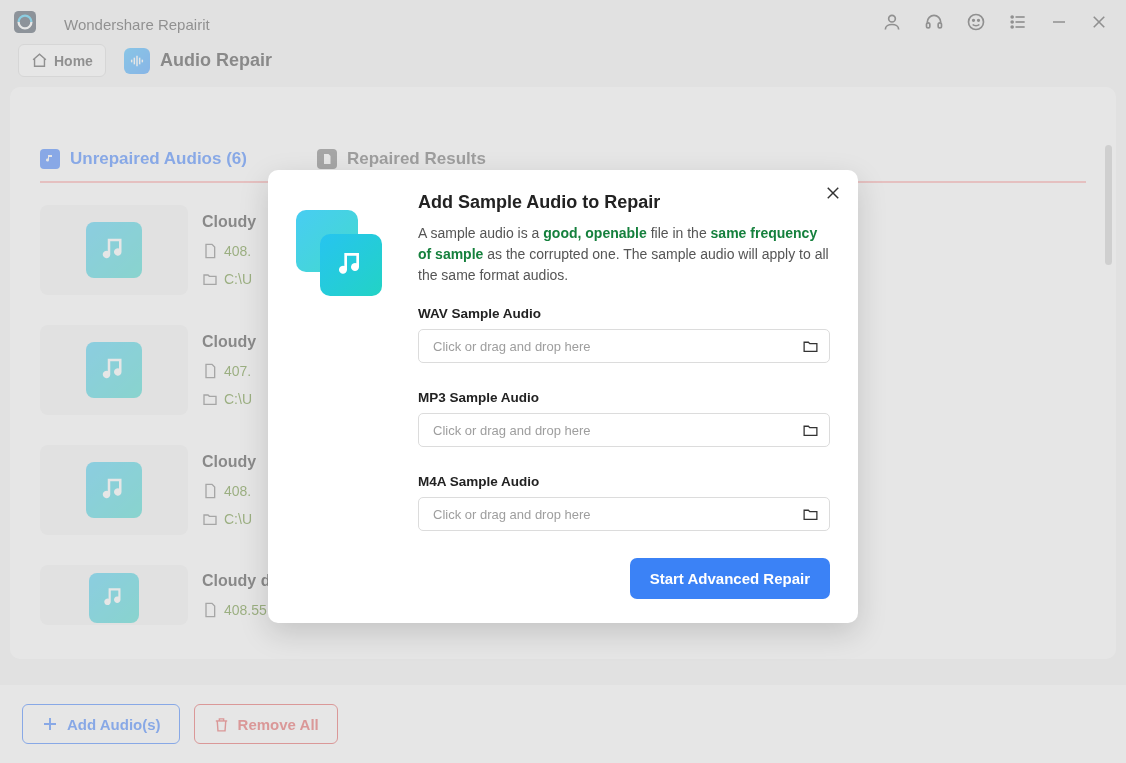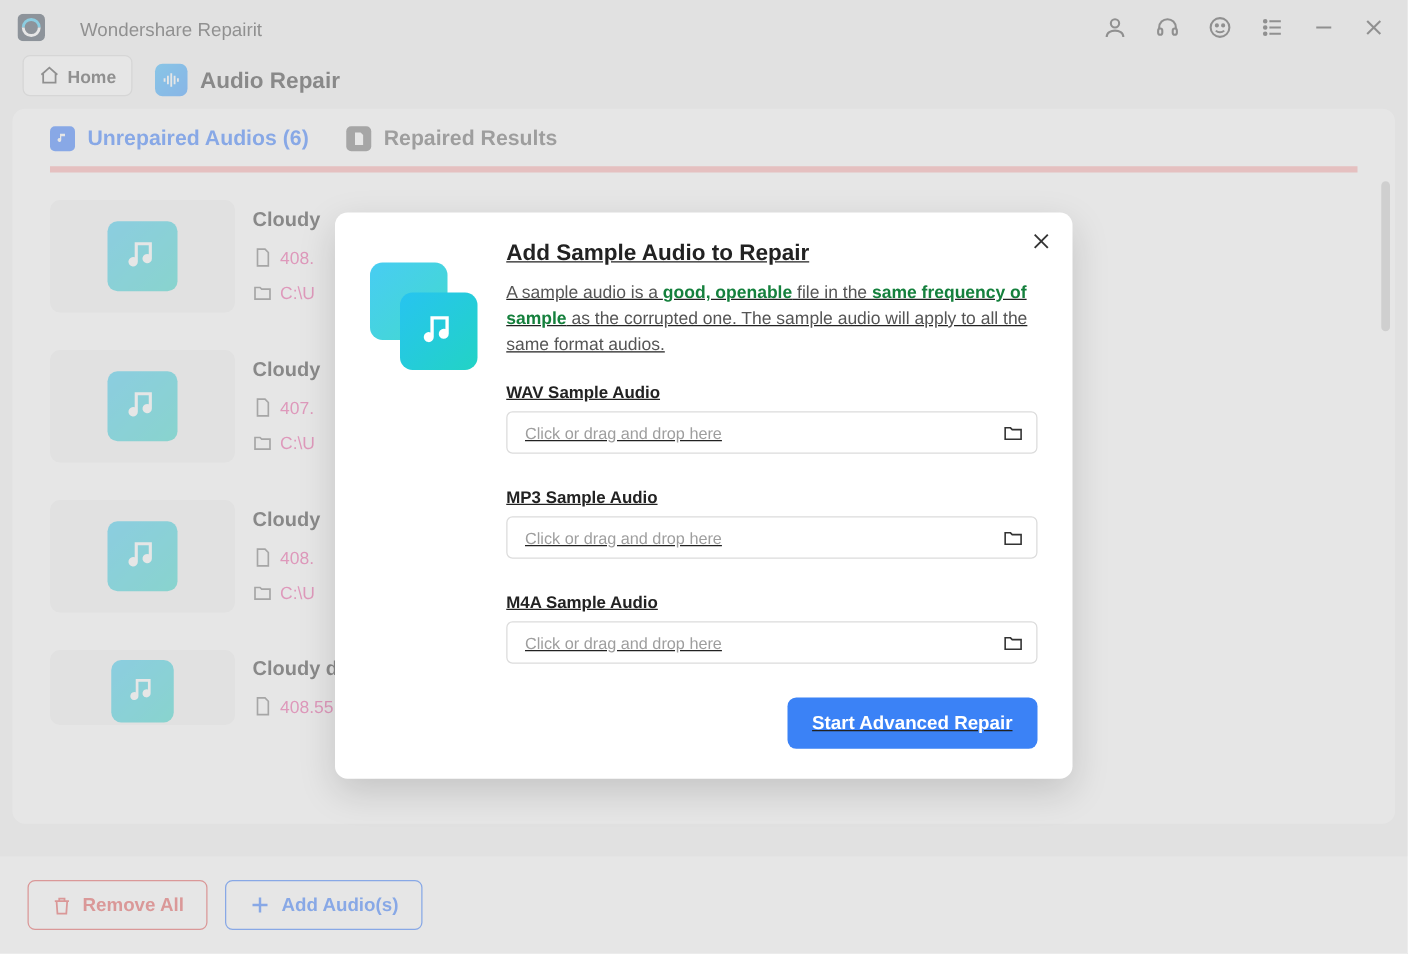--- a/index.html
+++ b/index.html
@@ -16,21 +16,21 @@
   }
   .titlebar-left { display: flex; align-items: flex-end; gap: 28px; }
   .app-logo { width: 22px; height: 22px; }
   .app-title { font-size: 15px; font-weight: 500; color: #333; }
   .titlebar-right { display: flex; align-items: center; gap: 22px; }
   .titlebar-right svg { display: block; }
   .ticon { color: #333; cursor: pointer; }
 
   
   .topnav {
-    display: flex; align-items: flex-end; gap: 18px;
+    display: flex; align-items: center; gap: 18px;
     padding: 4px 18px 10px 18px;
   }
   .home-btn {
     display: flex; align-items: center; gap: 6px;
     padding: 7px 12px; border: 1px solid #d8d8d8; border-radius: 6px;
     background: #fff; font-size: 14px; font-weight: 600; color: #333;
     cursor: pointer;
   }
   .section-title { display: flex; align-items: center; gap: 10px; }
   .section-icon {
@@ -39,22 +39,23 @@
     display: flex; align-items: center; justify-content: center;
   }
   .section-title span { font-size: 18px; font-weight: 700; color: #222; }
 
   
   .main {
     margin: 0 10px; background: #fff; border-radius: 10px;
     height: 572px; padding: 14px 30px 10px 30px; position: relative;
   }
   .tabs {
-    display: flex; gap: 30px; border-bottom: 5px solid #fca5a5;
+    display: flex; gap: 70px; border-bottom: 2px solid #fca5a5;
     padding-bottom: 12px;
+    margin-top: 48px;
   }
   .tab {
     display: flex; align-items: center; gap: 10px;
     font-size: 17px; font-weight: 700; cursor: pointer;
   }
   .tab.active { color: #1f6dff; }
   .tab.inactive { color: #555; }
   .tab .ticon-sq {
     width: 20px; height: 20px; border-radius: 4px;
     display: flex; align-items: center; justify-content: center;
@@ -68,21 +69,21 @@
     width: 148px; height: 90px; background: #f2f2f2; border-radius: 8px;
     display: flex; align-items: center; justify-content: center;
   }
   .thumb-inner {
     width: 56px; height: 56px; border-radius: 8px;
     background: linear-gradient(135deg,#27c4f0,#22d3c5);
     display: flex; align-items: center; justify-content: center;
   }
   .file-meta { display: flex; flex-direction: column; justify-content: center; gap: 12px; }
   .file-name { font-size: 16px; font-weight: 700; color: #222; }
-  .file-row { display: flex; align-items: center; gap: 90px; color: #ec4899; font-size: 14px; }
+  .file-row { display: flex; align-items: center; gap: 90px; color: #4d7c0f; font-size: 14px; }
   .file-row .pair { display: flex; align-items: center; gap: 6px; }
 
   .scroll-thumb {
     position: absolute; right: 4px; top: 58px; width: 7px; height: 120px;
     background: #c9c9c9; border-radius: 4px;
   }
 
   
   .bottombar {
     position: absolute; bottom: 0; left: 0; right: 0; height: 78px;
@@ -109,21 +110,21 @@
     display: flex; align-items: flex-start; justify-content: center;
   }
   .modal {
     margin-top: 170px; width: 590px; background: #fff; border-radius: 10px;
     padding: 22px 28px 24px 28px; box-shadow: 0 10px 30px rgba(0,0,0,0.15);
     position: relative;
   }
   .modal-close {
     position: absolute; top: 14px; right: 16px; cursor: pointer; color: #333;
   }
-  .modal-body { display: flex; gap: 23px; text-decoration: underline; }
+  .modal-body { display: flex; gap: 36px; }
   .modal-icon {
     width: 86px; flex: none; height: 86px; position: relative; margin-top: 18px;
   }
   .mi-layer {
     position: absolute; width: 62px; height: 62px; border-radius: 10px;
     background: linear-gradient(135deg,#27c4f0,#22d3c5);
     display: flex; align-items: center; justify-content: center;
   }
   .mi-back { top: 0; left: 0; opacity: .85; }
   .mi-front { bottom: 0; right: 0; }
@@ -362,34 +363,34 @@
         </div>
       </div>
     </div>
   </div>
 
   <div class="scroll-thumb"></div>
 </div>
 
 <div class="bottombar">
   <div class="bottom-left">
+    <button class="btn-outline btn-add">
+      <svg width="18" height="18" viewBox="0 0 24 24" stroke="#1f6dff" stroke-width="2.6">
+          <line x1="12" y1="4" x2="12" y2="20"></line>
+          <line x1="4" y1="12" x2="20" y2="12"></line>
+        </svg>
+      <span>Add Audio(s)</span>
+    </button>
     <button class="btn-outline btn-remove">
       <svg width="17" height="17" viewBox="0 0 24 24" fill="none" stroke="#e34545" stroke-width="2">
           <path d="M4 7h16"></path>
           <path d="M9 7V4h6v3"></path>
           <path d="M6 7l1 14h10l1-14"></path>
         </svg>
       <span>Remove All</span>
-    </button>
-    <button class="btn-outline btn-add">
-      <svg width="18" height="18" viewBox="0 0 24 24" stroke="#1f6dff" stroke-width="2.6">
-          <line x1="12" y1="4" x2="12" y2="20"></line>
-          <line x1="4" y1="12" x2="20" y2="12"></line>
-        </svg>
-      <span>Add Audio(s)</span>
     </button>
   </div>
 </div>
 
 <div class="overlay">
   <div class="modal">
     <span class="modal-close">
       <svg width="18" height="18" viewBox="0 0 24 24" stroke="currentColor" stroke-width="2">
           <line x1="5" y1="5" x2="19" y2="19"></line>
           <line x1="19" y1="5" x2="5" y2="19"></line>

